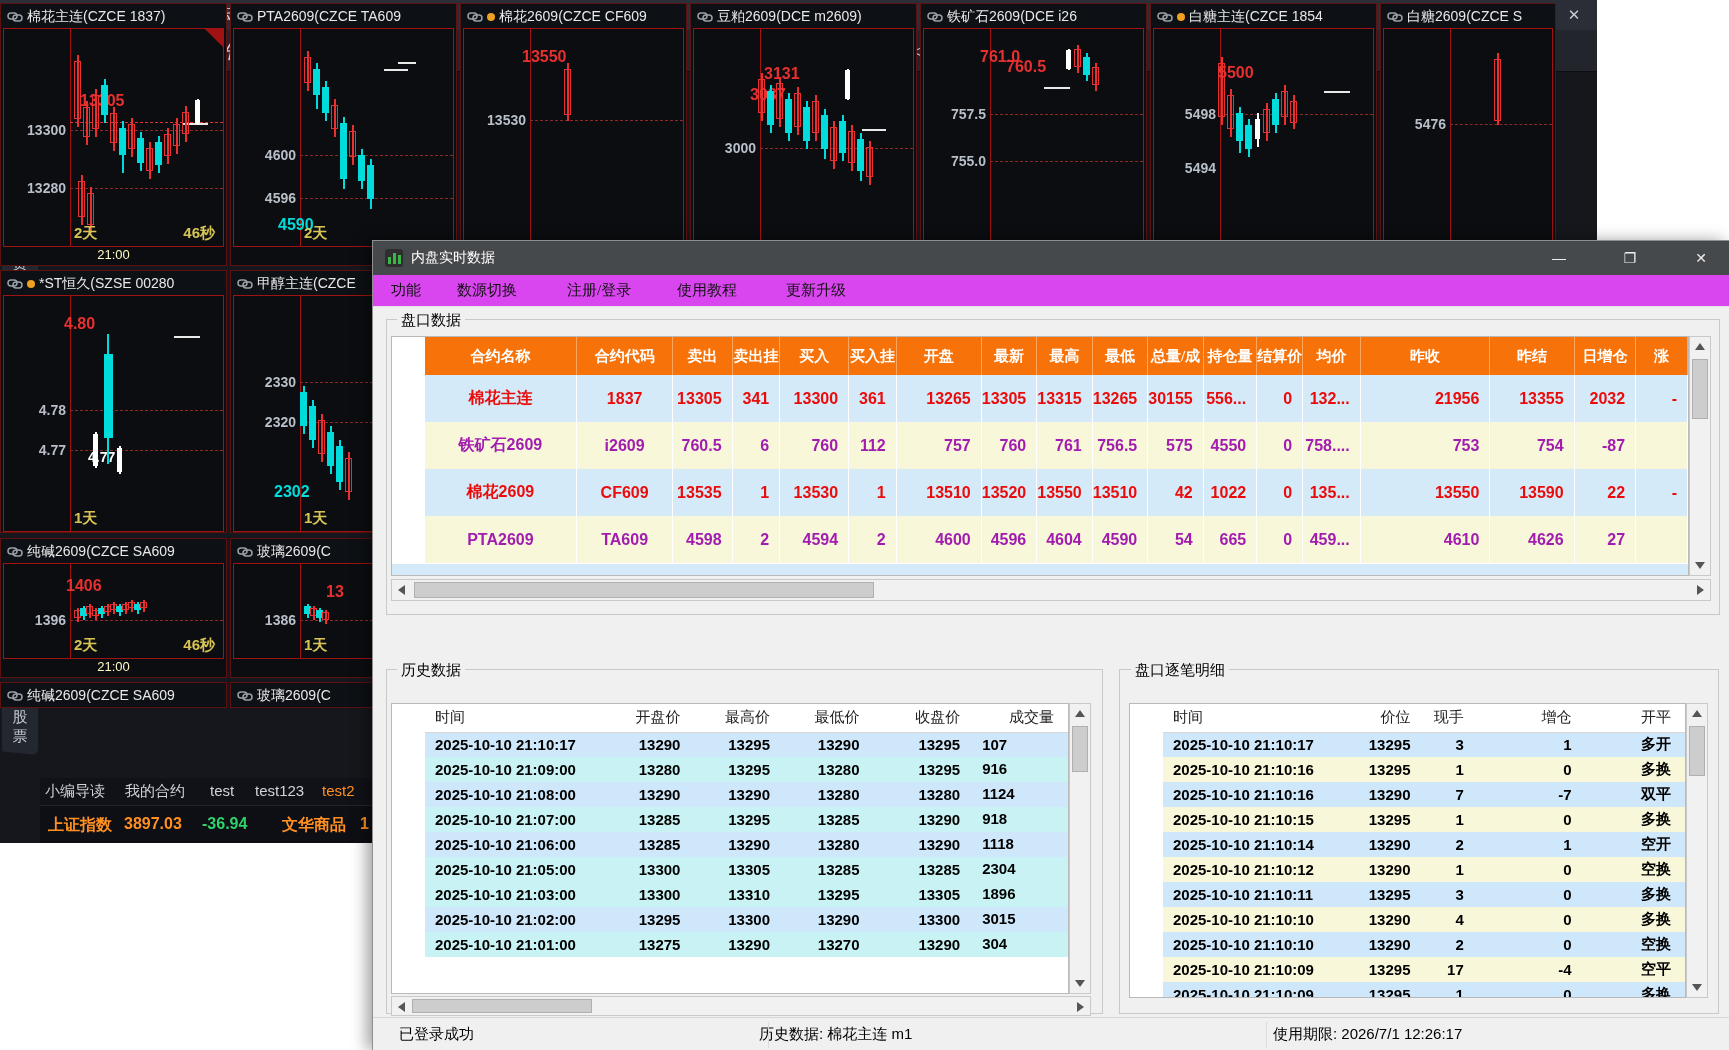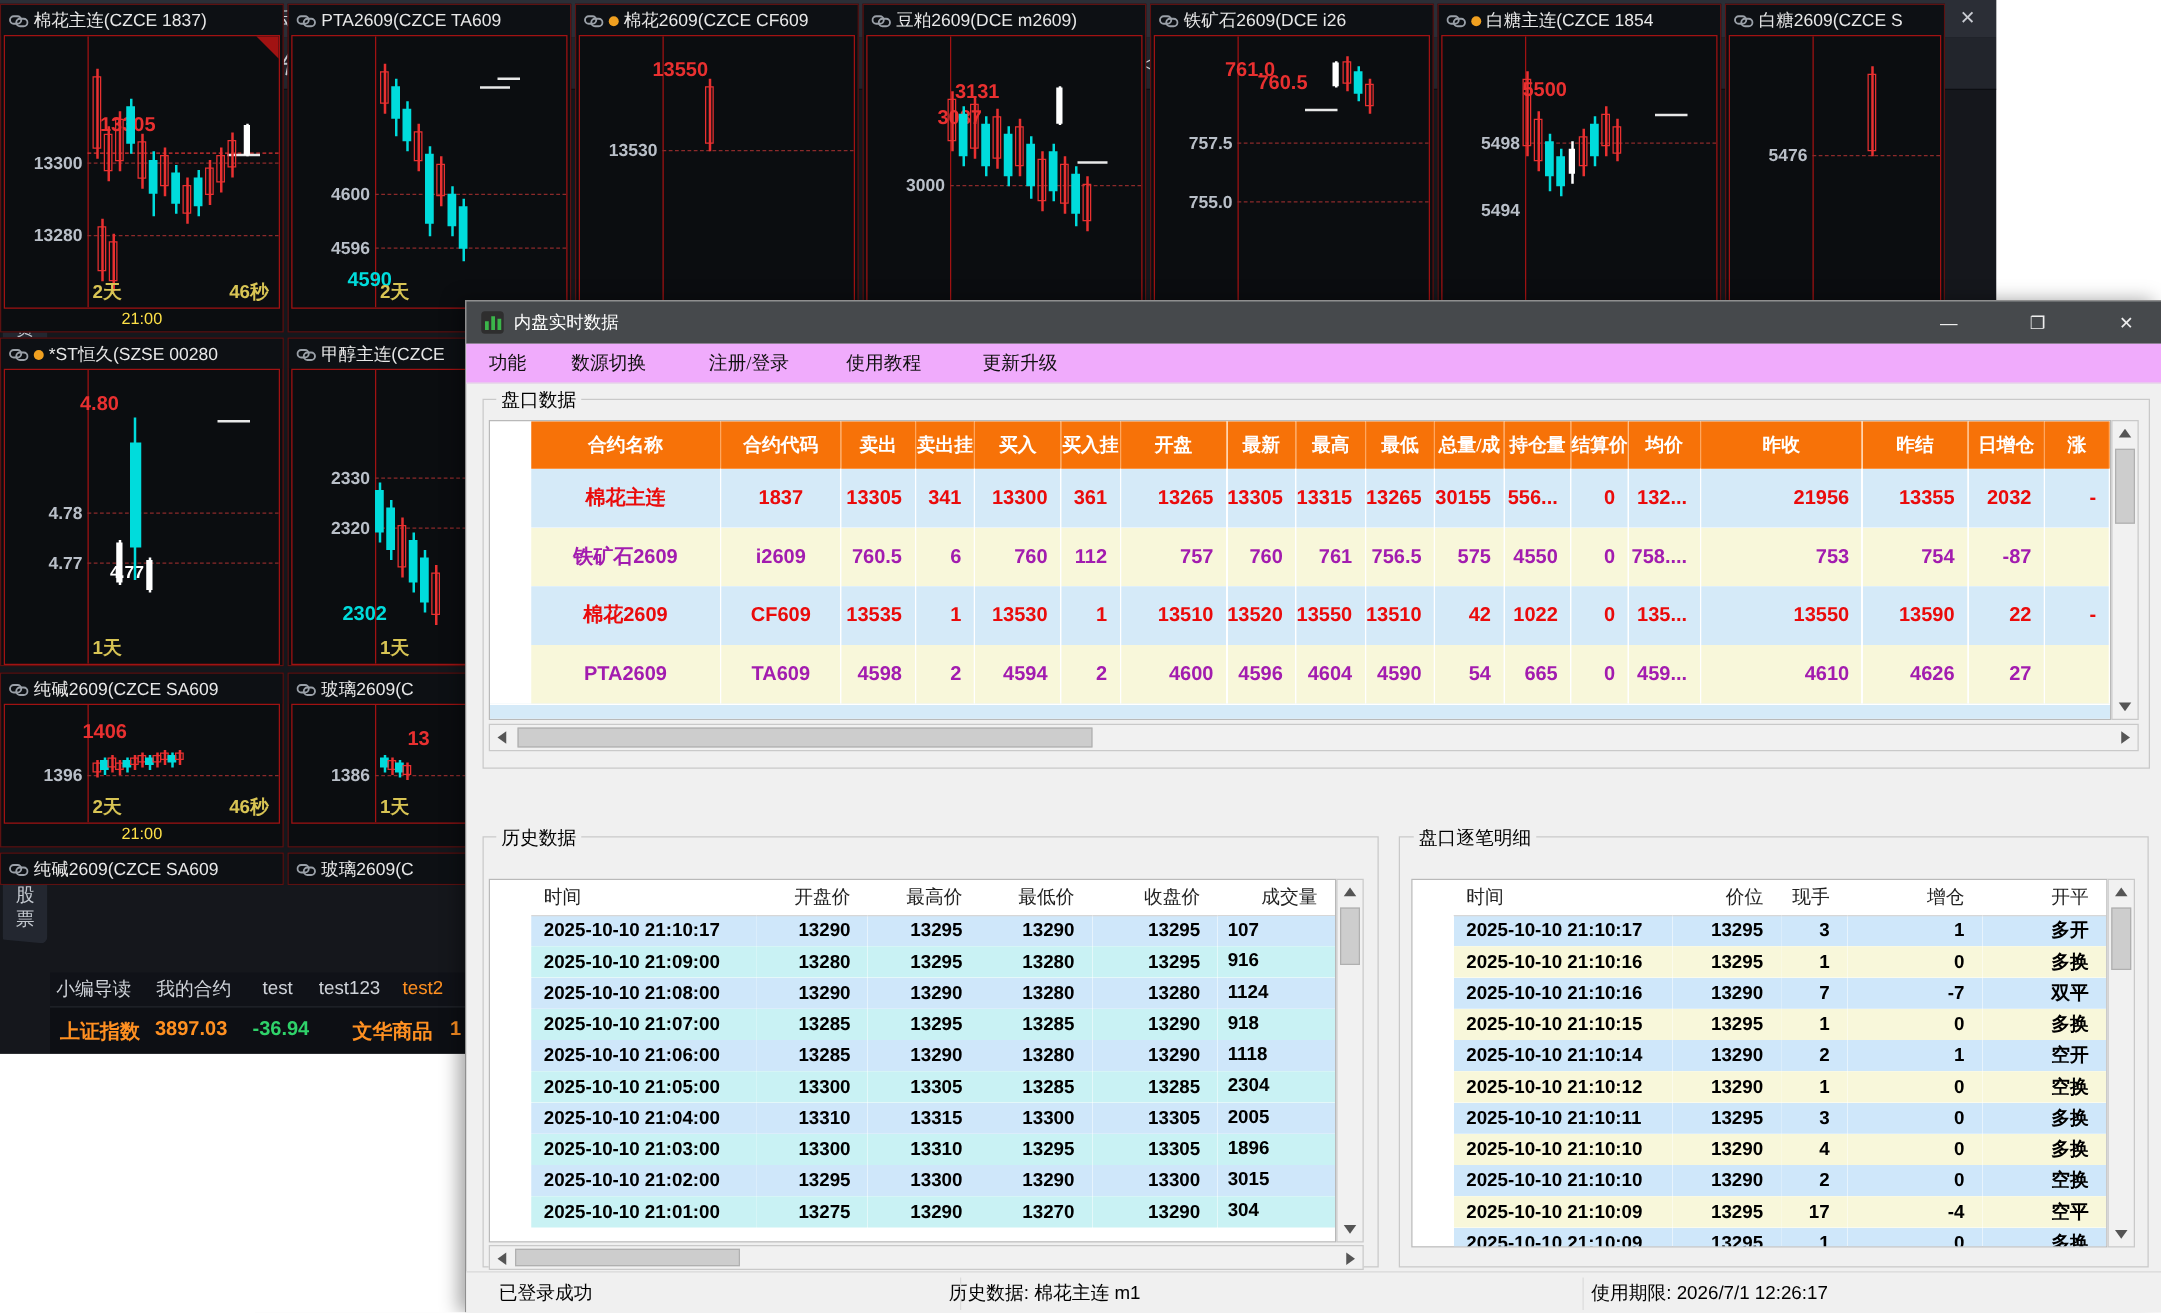--- a/index.html
+++ b/index.html
@@ -34,40 +34,40 @@
   .plot { position:absolute; left:2px; right:2px; border:1px solid #a11212; background:transparent; overflow:hidden; }
   .vax { position:absolute; top:0; bottom:0; left:66px; width:0; border-left:1px solid #a11212; }
   .dashline { position:absolute; left:66px; right:0; height:0; border-top:1px dashed #8c2a2a; }
   .ylab { position:absolute; left:0; width:62px; text-align:right; color:#b9bfc8; font-size:14px; font-weight:bold; transform:translateY(-8px); }
   .plab { position:absolute; font-size:16px; font-weight:bold; transform:translateY(-9px); }
   .wick { position:absolute; width:2px; }
   .cbody { position:absolute; width:7px; }
   .wtick { position:absolute; height:2px; background:#e8e8e8; }
   .p-foot { position:absolute; left:70px; right:8px; display:flex; justify-content:space-between;
             color:#d8c454; font-size:15px; font-weight:bold; }
-  .xstrip { position:absolute; left:2px; right:2px; bottom:0; height:18px; color:#fde047; font-size:13px; text-align:center; }
+  .xstrip { position:absolute; left:2px; right:2px; bottom:0; height:18px; color:#fef9c3; font-size:13px; text-align:center; }
   .corner-tri { position:absolute; right:0; top:0; width:0; height:0; border-left:18px solid transparent; border-top:18px solid #a11212; }
 
   
   #tabbar { position:absolute; left:40px; right:0; top:778px; height:27px; background:#101218; }
   .btab { position:absolute; top:4px; color:#cfd3d9; font-size:15px; cursor:pointer; white-space:nowrap; }
   .btab.active { color:#ff9021; }
   #tickerbar { position:absolute; left:40px; right:0; top:805px; height:38px; background:#0d0f14; border-top:1px solid #23262d; }
   .tick-t { position:absolute; top:9px; font-size:16px; font-weight:bold; white-space:nowrap; }
 
   
   #dialog { position:absolute; left:372px; top:240px; width:1357px; height:810px; background:#f0f0f0;
             border-left:1px solid #8f8f8f; border-top:1px solid #8f8f8f; z-index:10;
             box-shadow:-6px 0 14px rgba(0,0,0,.35); }
   #dlg-title { position:absolute; left:0; top:0; width:100%; height:34px; background:#46494c; color:#fff; }
   #dlg-title .txt { position:absolute; left:38px; top:8px; font-size:14px; }
   #dlg-ico { position:absolute; left:12px; top:8px; width:18px; height:18px; background:#2e2e2e; border-radius:3px; }
   #dlg-ico i { position:absolute; bottom:3px; width:3px; background:#3bb54a; }
   .dctl { position:absolute; top:4px; width:42px; height:26px; color:#eee; font-size:14px; text-align:center; line-height:26px; cursor:pointer; }
-  #dlg-menu { position:absolute; left:0; top:34px; width:100%; height:32px; background:#f0abfc; border-bottom:1px solid #e3e3e3; }
+  #dlg-menu { position:absolute; left:0; top:34px; width:100%; height:32px; background:#d946ef; border-bottom:1px solid #e3e3e3; }
   .menu-item { position:absolute; top:6px; font-size:15px; color:#111; font-family:"Liberation Serif", serif; cursor:pointer; }
 
   .groupbox { position:absolute; border:1px solid #c9c9c9; background:#f0f0f0; }
   .gb-label { position:absolute; font-size:15px; color:#000; font-family:"Liberation Serif", serif; background:#f0f0f0; padding:0 4px; z-index:2; }
 
   table { border-collapse:collapse; table-layout:fixed;margin-left:33px; }
   .tbl-wrap { position:absolute; overflow:hidden; background:#fff; border:1px solid #b9b9b9; }
 
   
   #quote-table th { background:#f77208; color:#fff; font-size:15px; font-weight:bold; font-family:"Liberation Serif", serif;
@@ -817,30 +817,20 @@
             <tr class="alt-b">
               <td class="l">2025-10-10 21:05:00</td>
               <td class="r">13300</td>
               <td class="r">13305</td>
               <td class="r">13285</td>
               <td class="r">13285</td>
               <td class="cut">
                 <span>2304</span>
               </td>
             </tr>
-            <tr class="alt-a">
-              <td class="l">2025-10-10 21:04:00</td>
-              <td class="r">13310</td>
-              <td class="r">13315</td>
-              <td class="r">13300</td>
-              <td class="r">13305</td>
-              <td class="cut">
-                <span>2005</span>
-              </td>
-            </tr>
             <tr class="alt-b">
               <td class="l">2025-10-10 21:03:00</td>
               <td class="r">13300</td>
               <td class="r">13310</td>
               <td class="r">13295</td>
               <td class="r">13305</td>
               <td class="cut">
                 <span>1896</span>
               </td>
             </tr>

